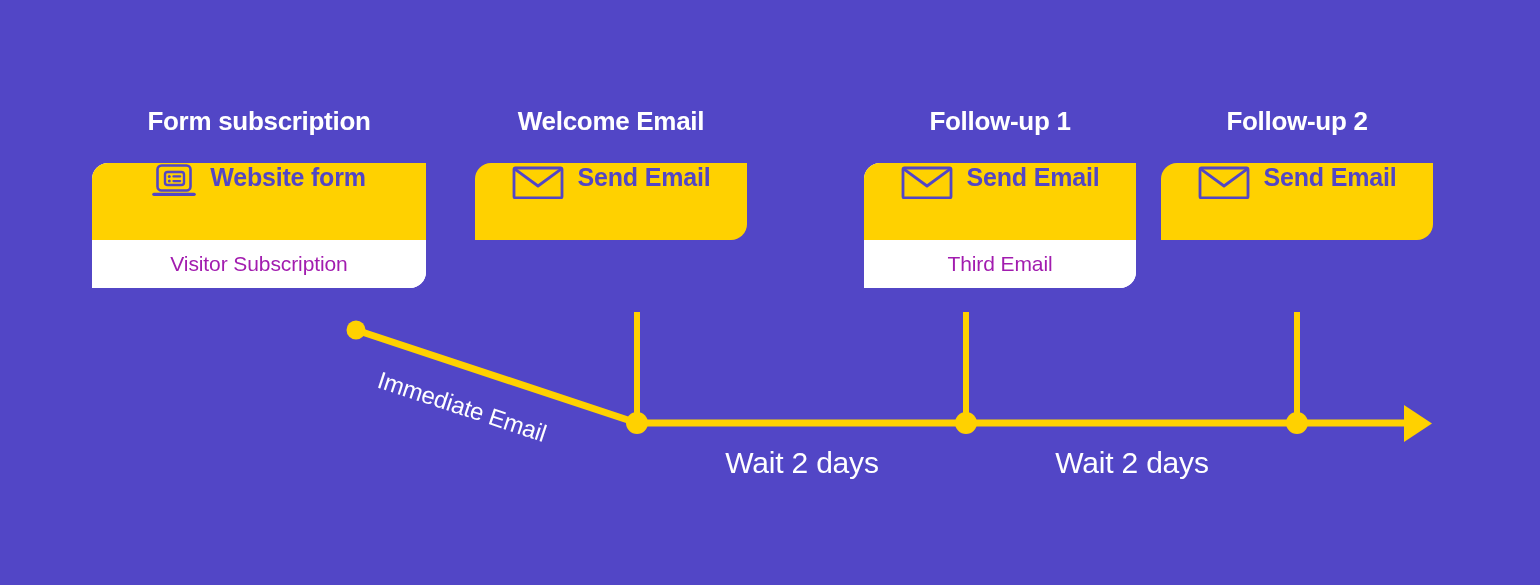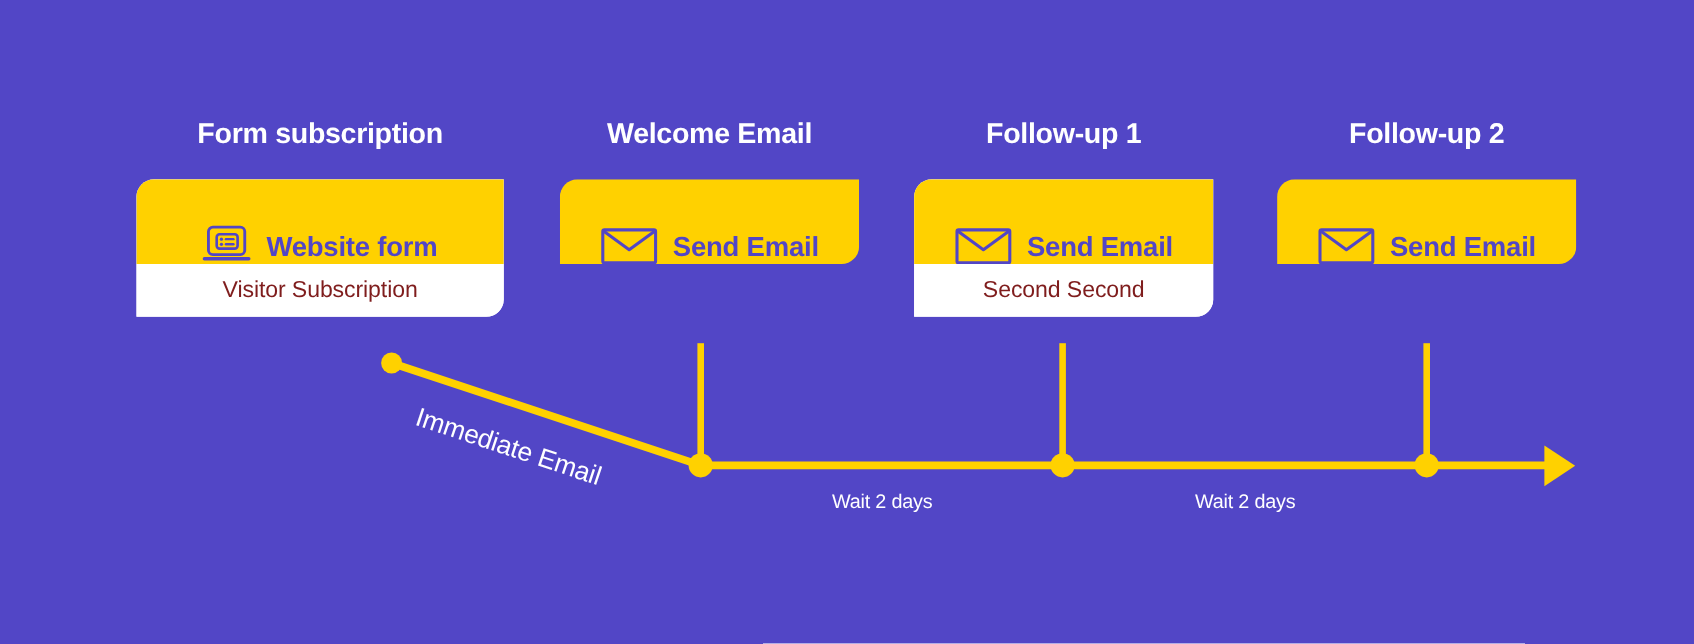--- a/index.html
+++ b/index.html
@@ -38,21 +38,21 @@
   .card {
     margin-top: 27px;
     border-radius: 16px 0 16px 0;
     overflow: hidden;
     background: #ffffff;
   }
   .card-head {
     height: 77px;
     background: #FFD100;
     display: flex;
-    align-items: flex-end;
+    align-items: flex-start;
     justify-content: center;
     gap: 14px;
   }
   .card-icon {
     display: block;
     flex: 0 0 auto;
     line-height: 0;
   }
   .card-head-label {
     color: #5246C6;
@@ -62,42 +62,42 @@
     white-space: nowrap;
   }
   .card-foot {
     height: 48px;
     background: #ffffff;
     display: flex;
     align-items: center;
     justify-content: center;
   }
   .card-foot-label {
-    color: #7f1d1d;
+    color: #a21caf;
     font-size: 21px;
     font-weight: 400;
     letter-spacing: -0.1px;
     white-space: nowrap;
   }
 
   
   .timeline-svg {
     position: absolute;
     left: 0;
     top: 0;
     width: 1540px;
     height: 585px;
     pointer-events: none;
   }
 
   
   .wait-label {
     position: absolute;
     color: #ffffff;
-    font-size: 18px;
+    font-size: 30px;
     font-weight: 400;
     letter-spacing: -0.2px;
     white-space: nowrap;
     text-align: left;
     transform: translateX(-50%);
   }
   .immediate-label {
     position: absolute;
     left: 383px;
     top: 366px;
@@ -127,21 +127,21 @@
 
     <line x1="630" y1="423" x2="1412" y2="423" stroke="#FFD100" stroke-width="7"></line>
     <polygon points="1404,405 1432,423.5 1404,442" fill="#FFD100"></polygon>
 
     <circle cx="356" cy="330" r="9.5" fill="#FFD100"></circle>
     <circle cx="637" cy="423" r="11" fill="#FFD100"></circle>
     <circle cx="966" cy="423" r="11" fill="#FFD100"></circle>
     <circle cx="1297" cy="423" r="11" fill="#FFD100"></circle>
   </svg>
 
-  <div class="stage" style="left:124px; width:334px;">
+  <div class="stage" style="left:92px; width:334px;">
     <div class="stage-title">Form subscription</div>
     <div class="card">
       <div class="card-head">
         <span class="card-icon">
           <svg width="44" height="36" viewBox="0 0 44 36" fill="none">
             <rect x="5.5" y="2.5" width="33" height="25" rx="4" stroke="#5246C6" stroke-width="2.6"></rect>
             <rect x="13" y="9" width="19" height="13" rx="2.6" stroke="#5246C6" stroke-width="2.4"></rect>
             <circle cx="17.3" cy="13.4" r="1.5" fill="#5246C6"></circle>
             <circle cx="17.3" cy="18.1" r="1.5" fill="#5246C6"></circle>
             <line x1="21.4" y1="13.4" x2="28.2" y2="13.4" stroke="#5246C6" stroke-width="2.2" stroke-linecap="round"></line>
@@ -150,49 +150,49 @@
           </svg>
         </span>
         <span class="card-head-label">Website form</span>
       </div>
       <div class="card-foot">
         <span class="card-foot-label">Visitor Subscription</span>
       </div>
     </div>
   </div>
 
-  <div class="stage" style="left:509px; width:272px;">
+  <div class="stage" style="left:475px; width:272px;">
     <div class="stage-title">Welcome Email</div>
     <div class="card">
       <div class="card-head">
         <span class="card-icon">
           <svg width="52" height="36" viewBox="0 0 52 36" fill="none">
             <rect x="2" y="5" width="48" height="30" rx="1.5" stroke="#5246C6" stroke-width="2.8"></rect>
             <path d="M2.6 5.9 L26 23 L49.4 5.9" stroke="#5246C6" stroke-width="2.8" stroke-linejoin="round" fill="none"></path>
           </svg>
         </span>
         <span class="card-head-label">Send Email</span>
       </div>
     </div>
   </div>
 
-  <div class="stage" style="left:831px; width:272px;">
+  <div class="stage" style="left:864px; width:272px;">
     <div class="stage-title">Follow-up 1</div>
     <div class="card">
       <div class="card-head">
         <span class="card-icon">
           <svg width="52" height="36" viewBox="0 0 52 36" fill="none">
             <rect x="2" y="5" width="48" height="30" rx="1.5" stroke="#5246C6" stroke-width="2.8"></rect>
             <path d="M2.6 5.9 L26 23 L49.4 5.9" stroke="#5246C6" stroke-width="2.8" stroke-linejoin="round" fill="none"></path>
           </svg>
         </span>
         <span class="card-head-label">Send Email</span>
       </div>
       <div class="card-foot">
-        <span class="card-foot-label">Second Second</span>
+        <span class="card-foot-label">Third Email</span>
       </div>
     </div>
   </div>
 
   <div class="stage" style="left:1161px; width:272px;">
     <div class="stage-title">Follow-up 2</div>
     <div class="card">
       <div class="card-head">
         <span class="card-icon">
           <svg width="52" height="36" viewBox="0 0 52 36" fill="none">

